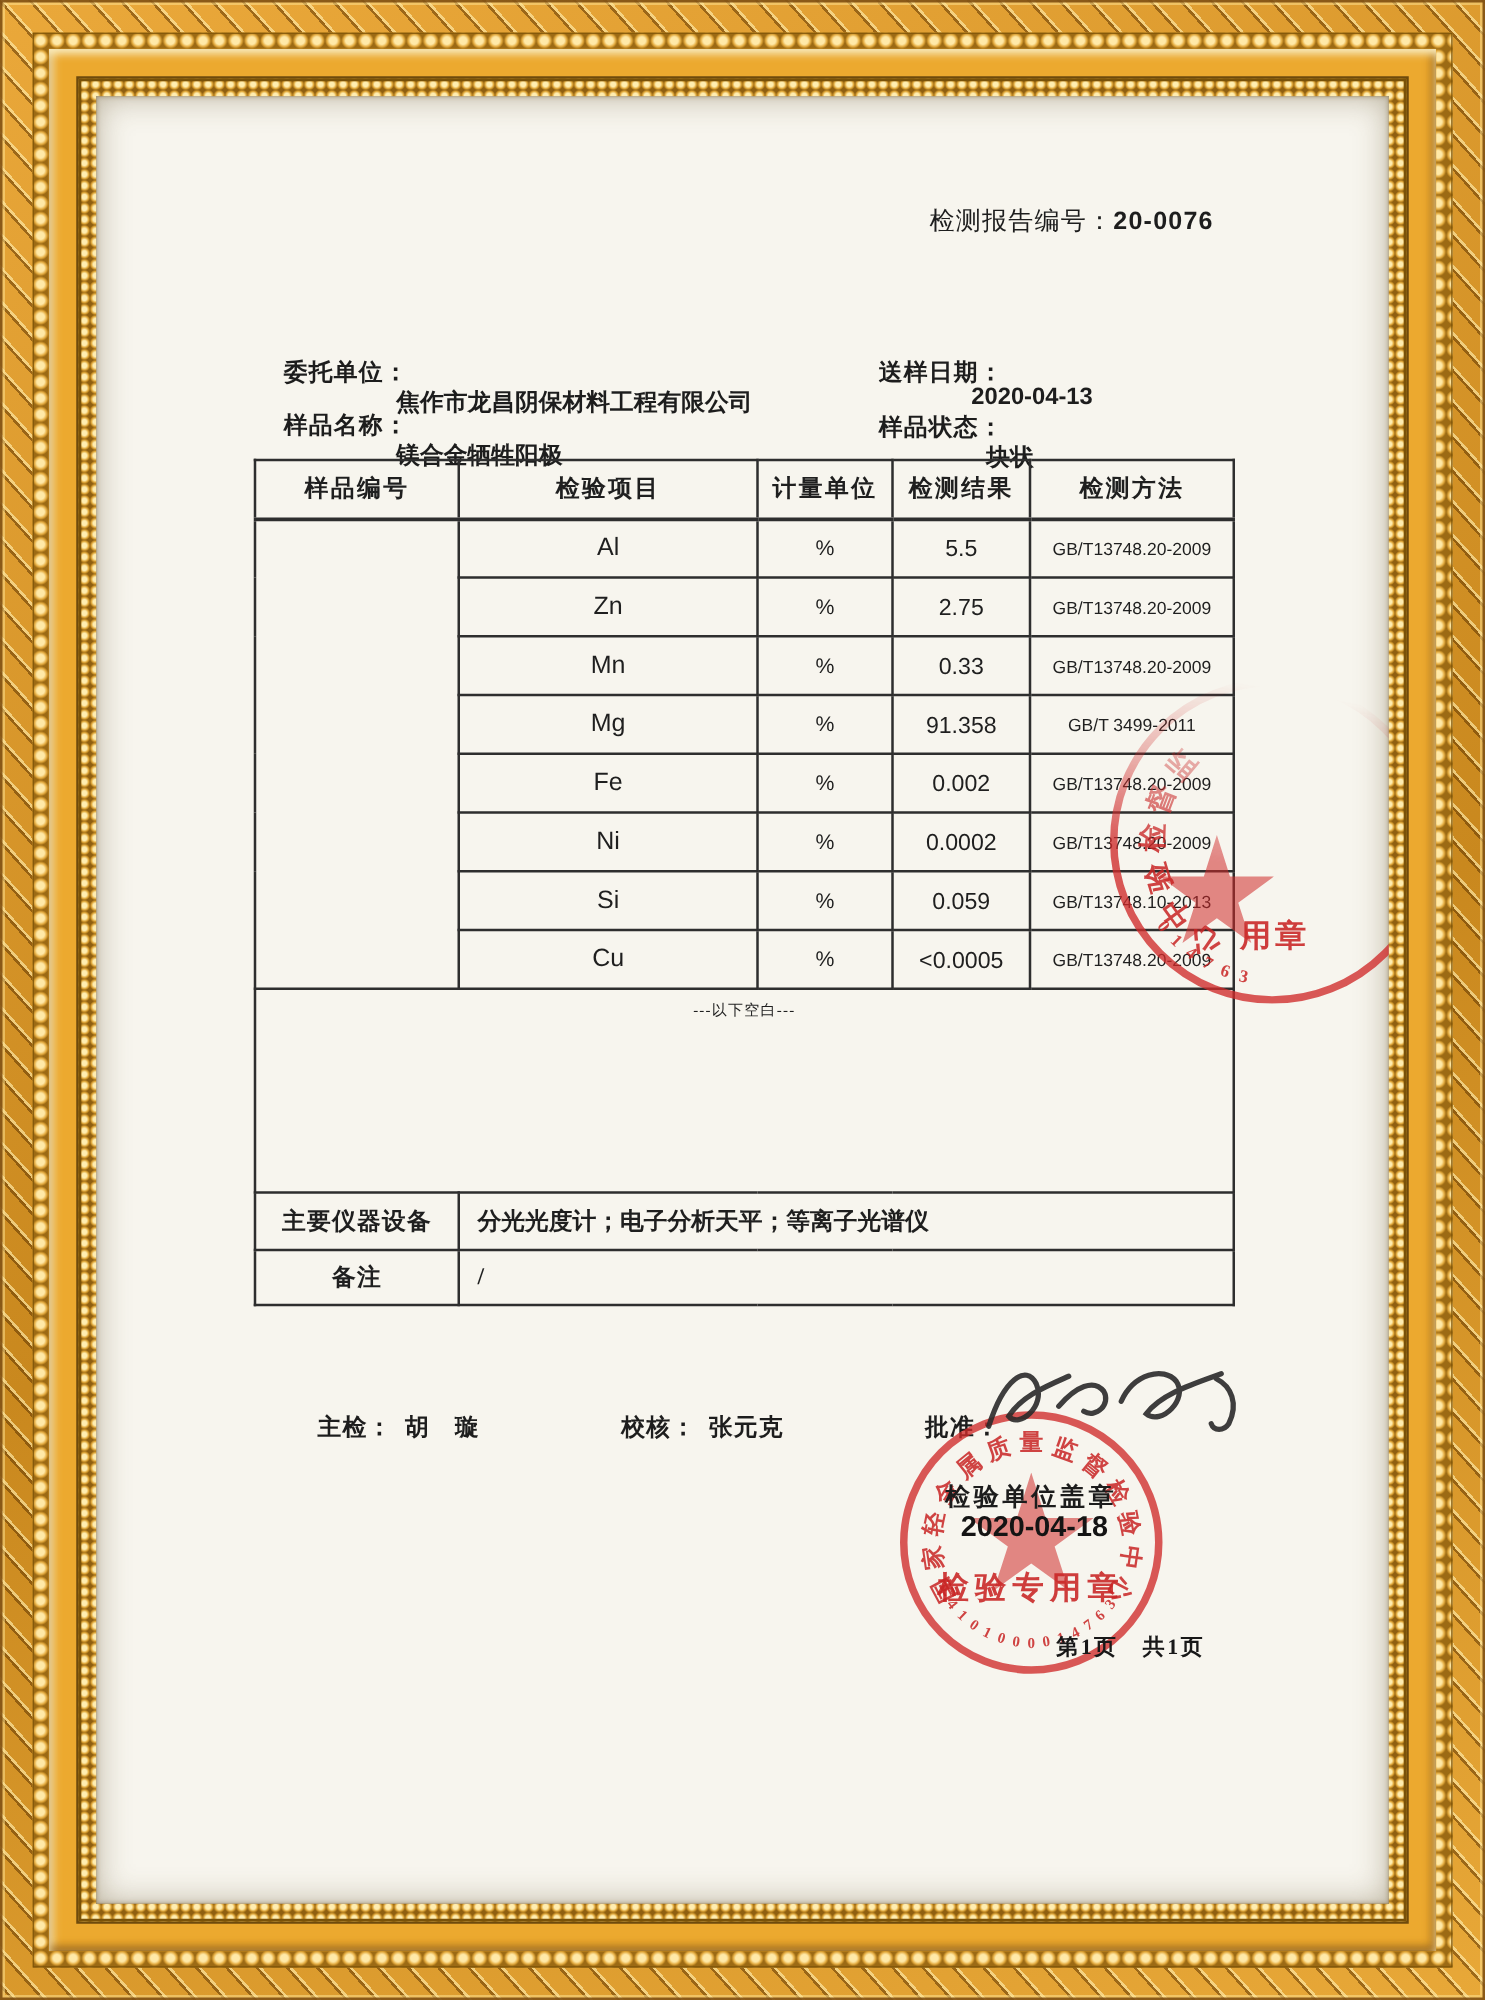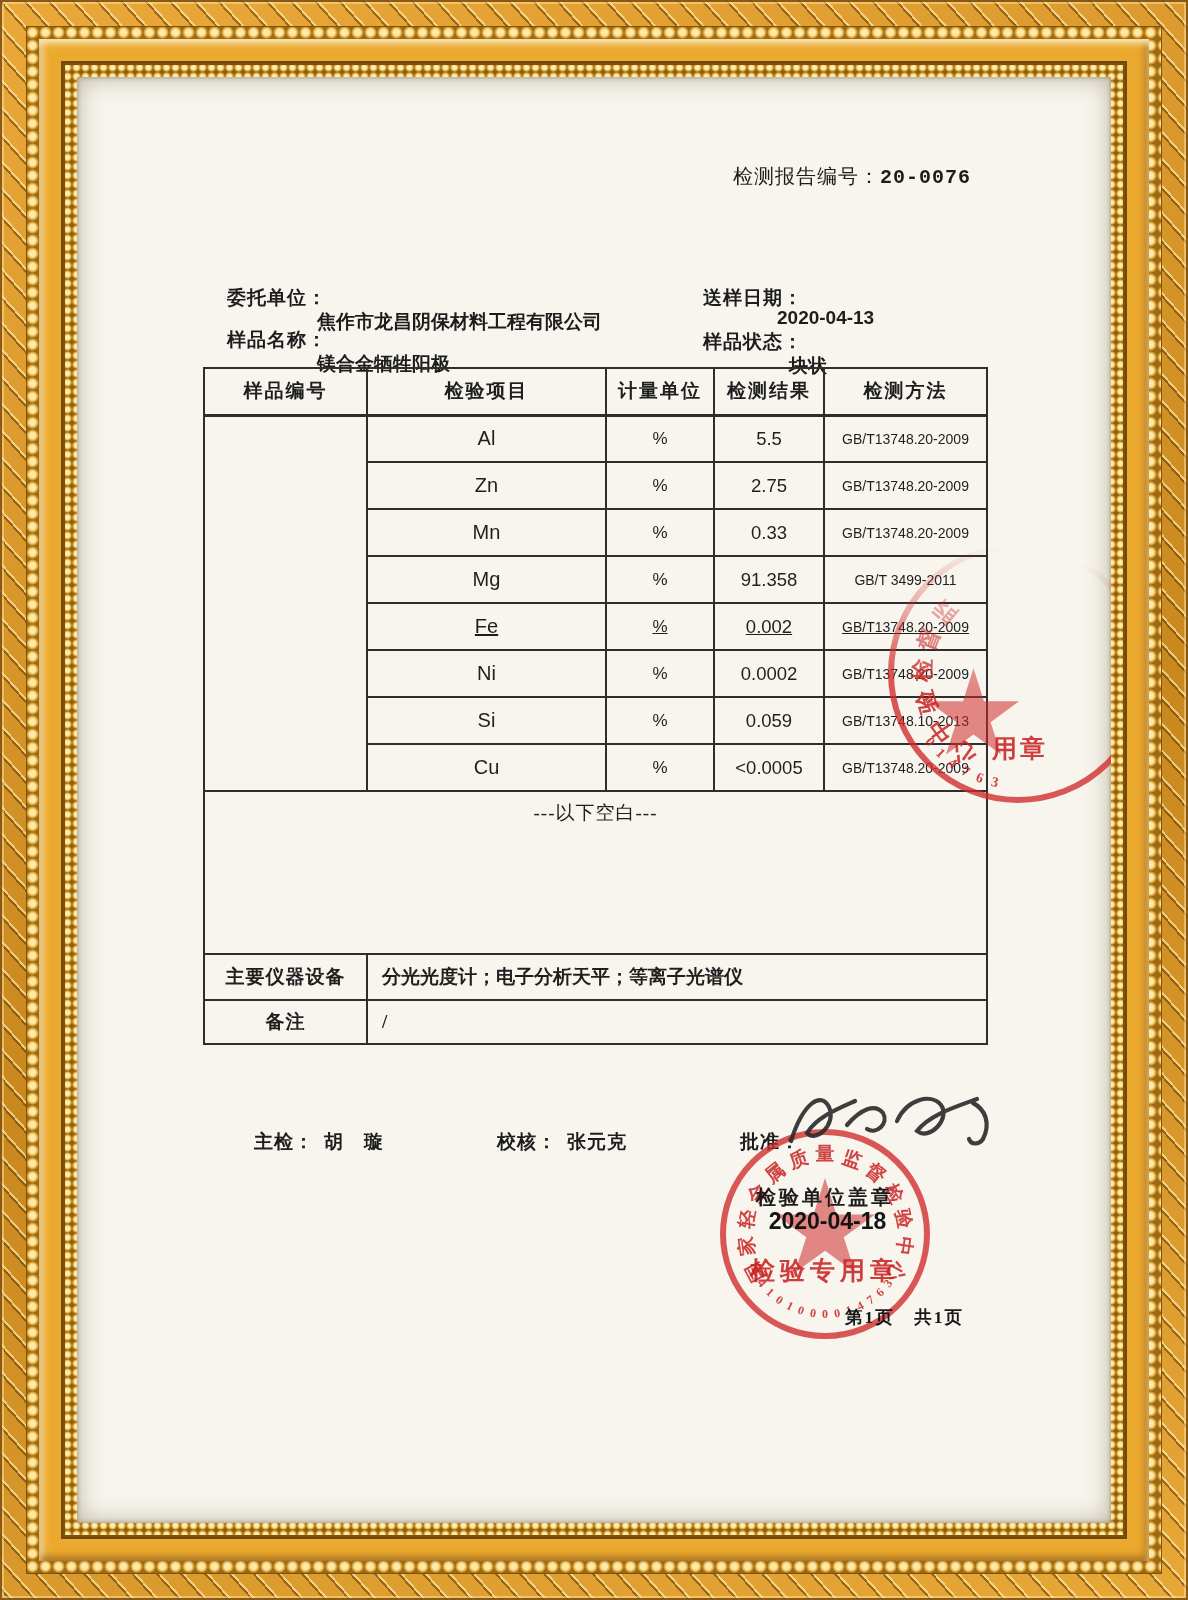--- a/index.html
+++ b/index.html
@@ -50,21 +50,21 @@
   
   .paper {
     position:relative; width:100%; height:100%;
     background:#f7f5ee;
     box-shadow: inset 0 0 26px rgba(100,80,40,.42), inset 0 0 4px rgba(90,70,30,.5);
     overflow:hidden;
   }
   .abs { position:absolute; }
 
   .report-no { top:86px; right:140px; font-size:20px; letter-spacing:1px; }
-  .report-no .num { font-family:Liberation Mono, monospace; font-weight:bold;text-align:right; }
+  .report-no .num { font-family:Liberation Sans, sans-serif; font-weight:bold;text-align:right; }
 
   .title-wrap { top:128px; left:0; width:100%; text-align:center; }
   .title {
     display:inline-block; font-size:31px; font-weight:bold; letter-spacing:2px;
     border-bottom:3px solid #1d1d1d; padding:0 6px 7px 6px;
   }
 
   .meta-label { font-size:19px; font-weight:600; letter-spacing:1px; }
   .meta-value { font-size:19px; font-weight:600;margin-top:24px; }
   .meta-value.lat { font-family:"Liberation Sans",sans-serif; font-weight:bold; }
@@ -80,21 +80,21 @@
     padding:0; color:#1f1f1f;
   }
   table.results thead th {
     height:47px; font-size:19px; font-weight:600; letter-spacing:2px;
     border-bottom:3px solid #2e2e2e;
   }
   td.cell-item { font-family:"Liberation Sans",sans-serif; font-size:20px; }
   td.cell-unit { font-family:"Liberation Sans",sans-serif; font-size:17px; }
   td.cell-result { font-family:"Liberation Sans",sans-serif; font-size:18.5px; }
   td.cell-method { font-family:"Liberation Sans",sans-serif; font-size:14px; }
-  tr.blank-row td { height:163px; vertical-align:top; padding-top:8px; font-size:19px; letter-spacing:1px; }
+  tr.blank-row td { height:163px; vertical-align:top; padding-top:8px; font-size:12px; letter-spacing:1px; }
   tr.instr-row { height:46px; }
   tr.remark-row { height:44px; }
   td.lbl { font-size:19px; font-weight:600; letter-spacing:1px; }
   td.val-left { text-align:left !important; padding-left:14px !important; font-size:19px; font-weight:600;margin-top:20px; }
 
   .note-line { left:154px; top:974px; font-size:18.5px; font-weight:600; letter-spacing:.5px; }
 
   .sig-row { top:1052px; left:0; width:100%; height:30px; }
   .sig-item { position:absolute; font-size:19px; font-weight:600; letter-spacing:1px; }
 
@@ -193,21 +193,21 @@
                     <td class="cell-unit">%</td>
                     <td class="cell-result">0.33</td>
                     <td class="cell-method">GB/T13748.20-2009</td>
                   </tr>
                   <tr style="height: 47px;">
                     <td class="cell-item">Mg</td>
                     <td class="cell-unit">%</td>
                     <td class="cell-result">91.358</td>
                     <td class="cell-method">GB/T 3499-2011</td>
                   </tr>
-                  <tr style="height: 47px; text-decoration: underline;">
+                  <tr style="height: 47px;">
                     <td class="cell-item">Fe</td>
                     <td class="cell-unit">%</td>
                     <td class="cell-result">0.002</td>
                     <td class="cell-method">GB/T13748.20-2009</td>
                   </tr>
                   <tr style="height: 47px;">
                     <td class="cell-item">Ni</td>
                     <td class="cell-unit">%</td>
                     <td class="cell-result">0.0002</td>
                     <td class="cell-method">GB/T13748.20-2009</td>

